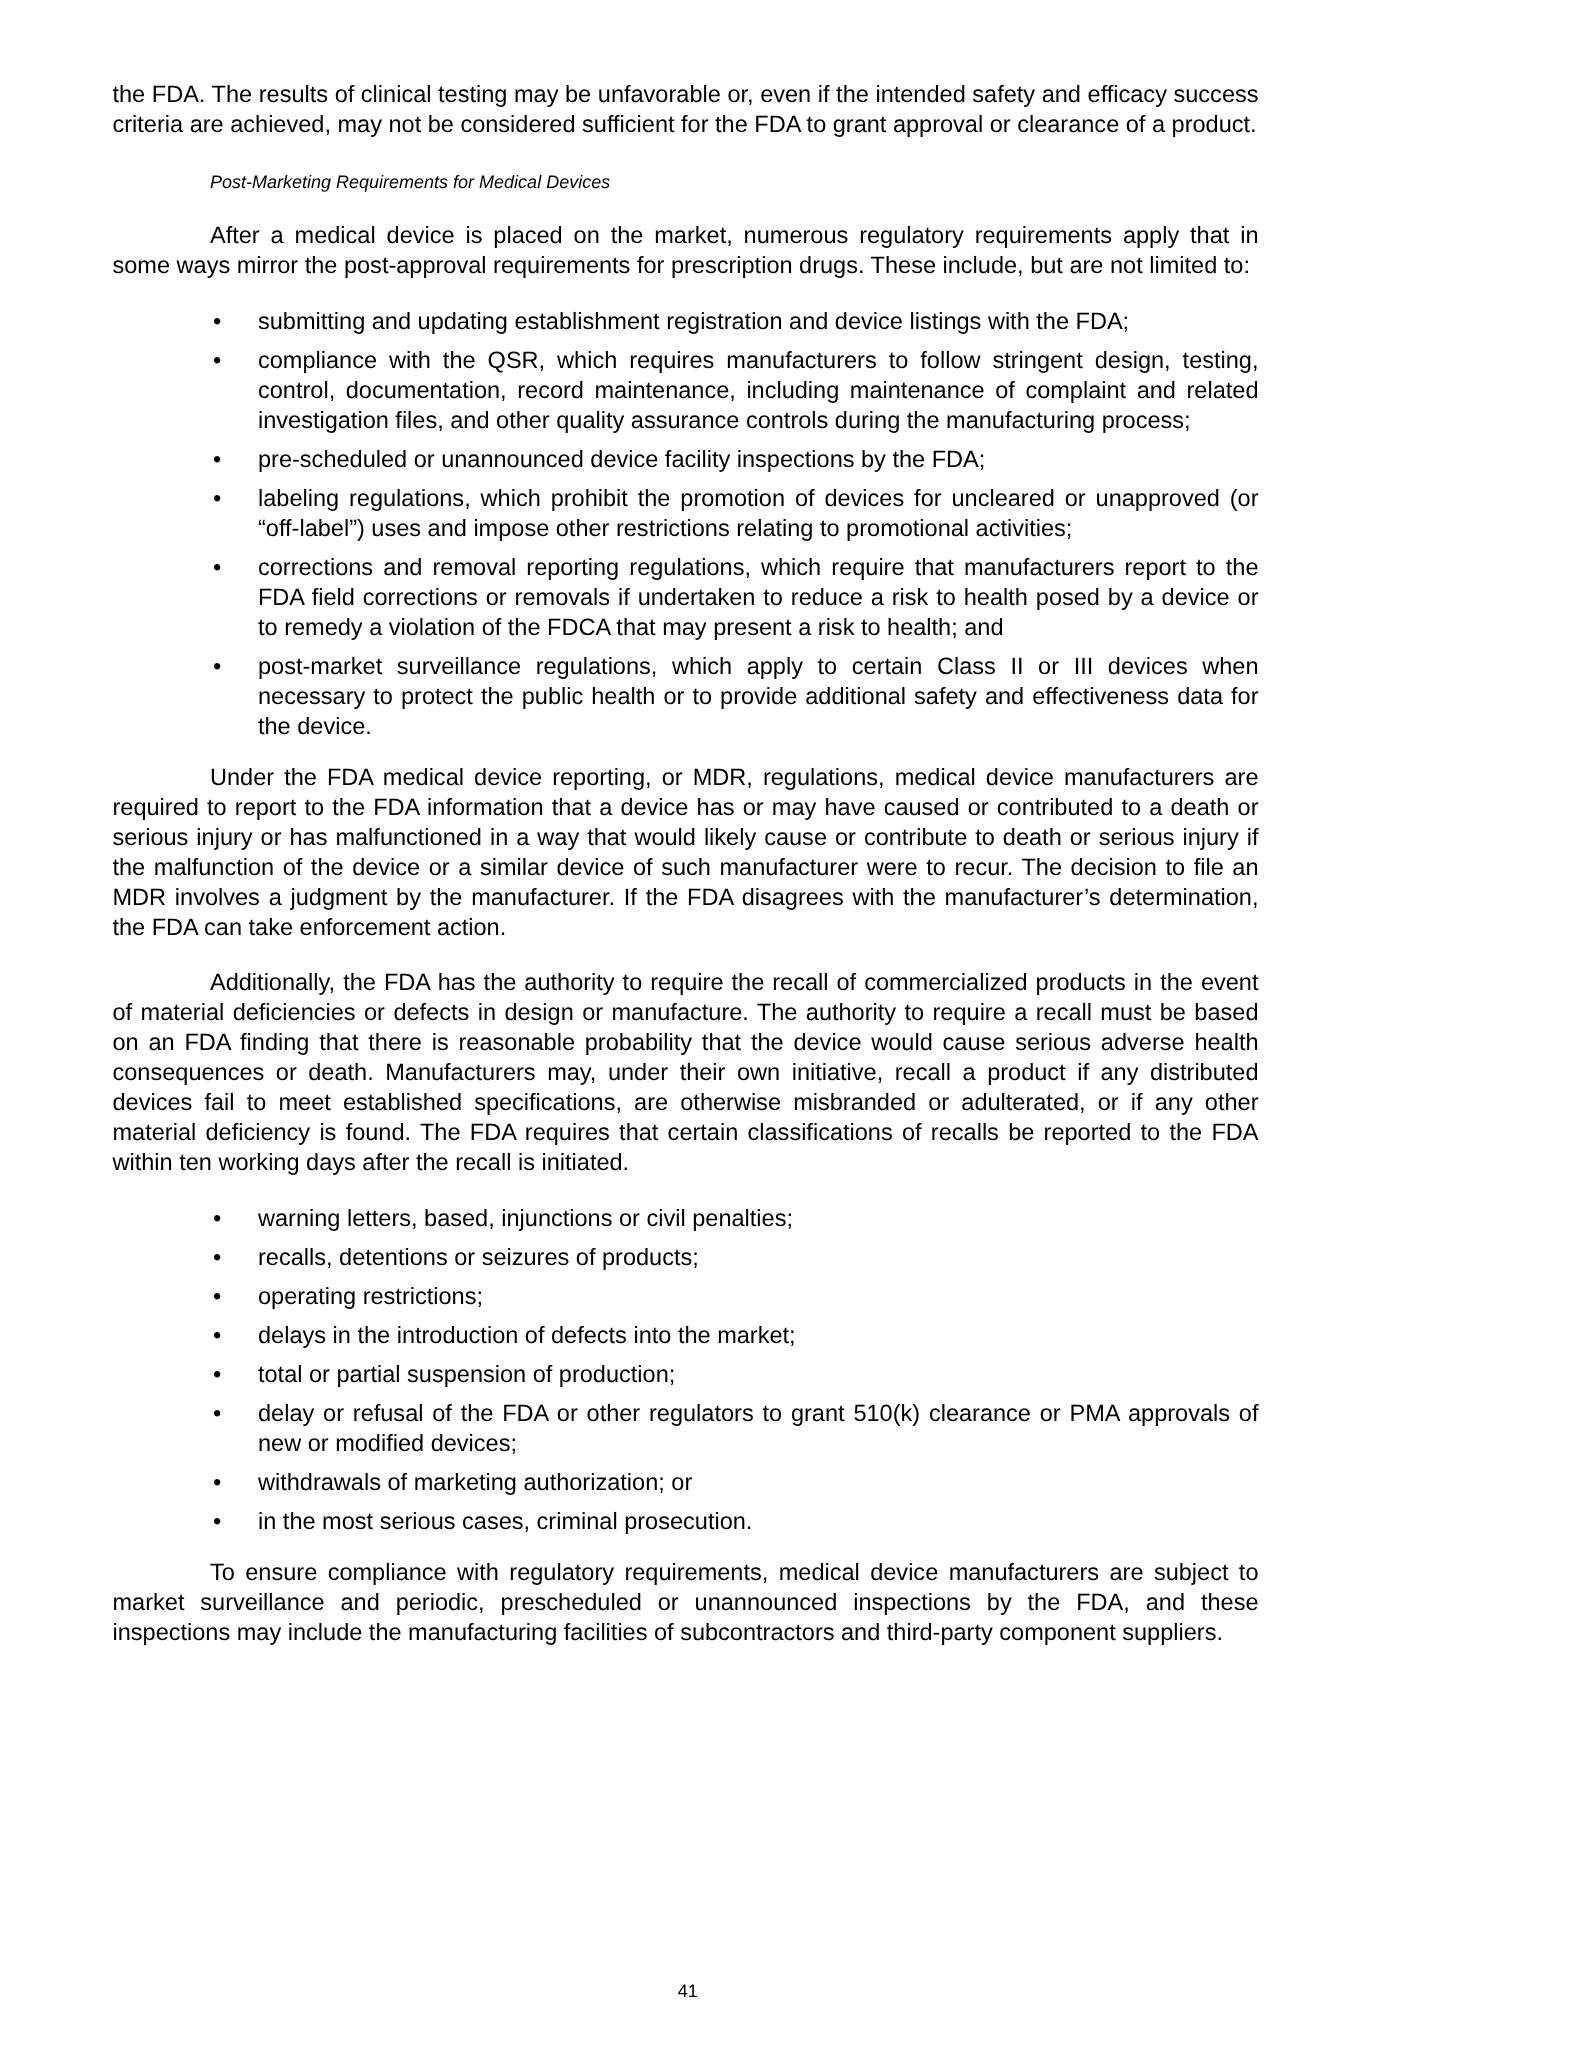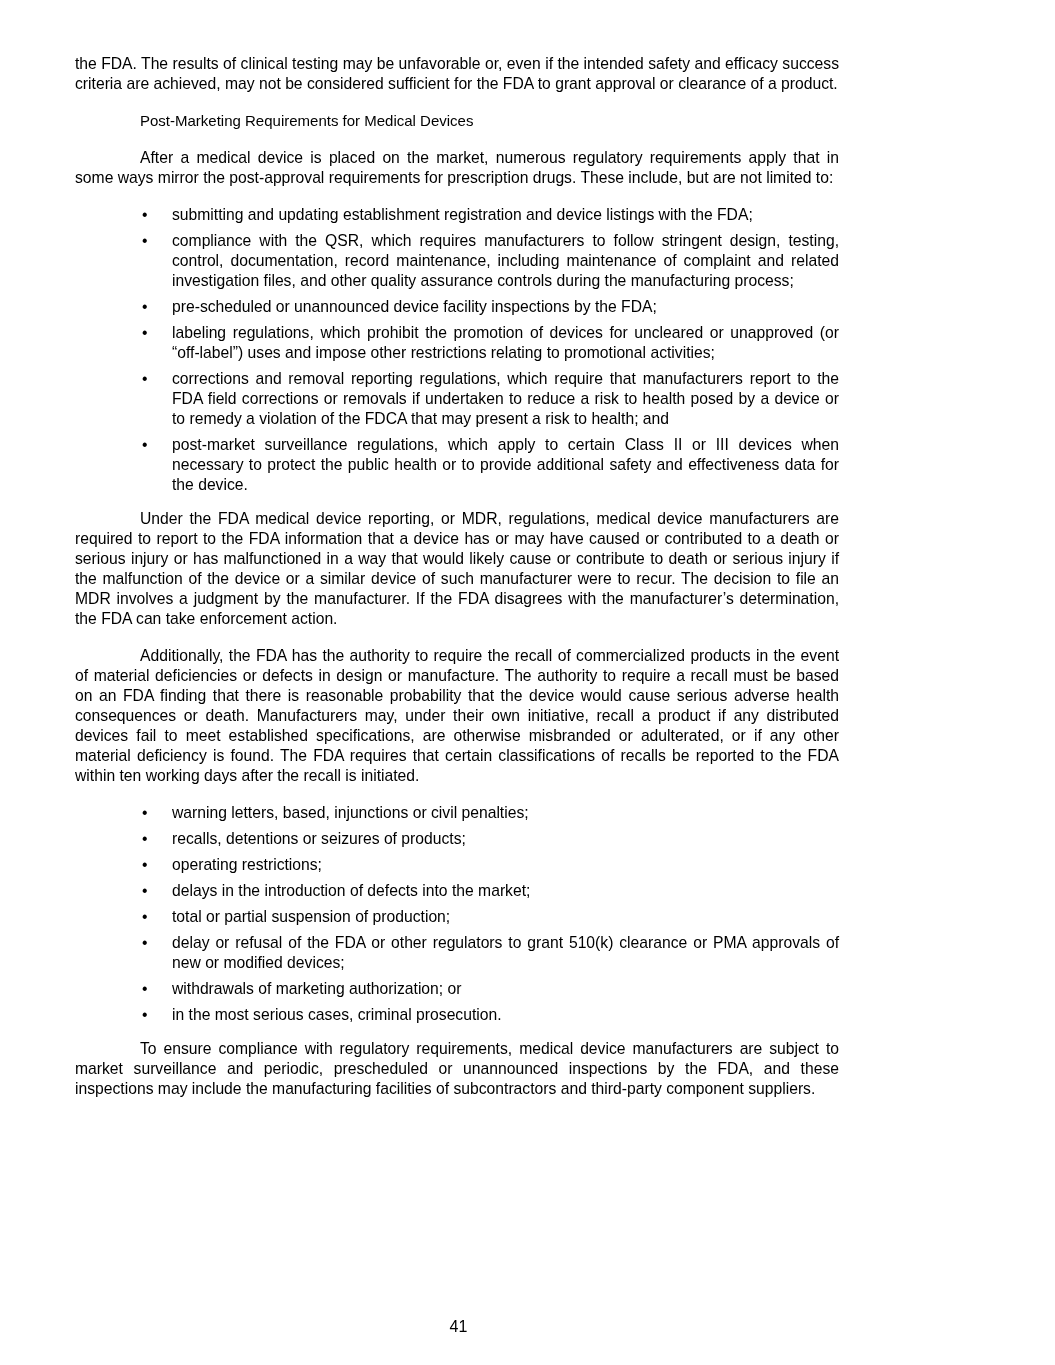--- a/index.html
+++ b/index.html
@@ -24,22 +24,23 @@
   }
   .para {
     margin: 0 0 17px 0;
     text-align: justify;
     text-indent: 65px;
   }
   .para.no-indent {
     text-indent: 0;
   }
   .subheading {
+    font-style: italic;
     font-weight: normal;
-    font-size: 15px;
+    font-size: 12px;
     line-height: 20px;
     margin: 0 0 17px 65px;
     text-align: left;
   }
   ul.bullets {
     list-style: none;
     margin: 0 0 14px 0;
     padding: 0;
   }
   li.bullet-item {
@@ -52,21 +53,21 @@
     position: absolute;
     left: 67px;
     top: 0;
   }
   .page-number {
     position: absolute;
     left: 0;
     right: 0;
     bottom: 28px;
     text-align: center;
-    font-size: 16px;
+    font-size: 12px;
   }
 </style>
 </head>
 <body>
 
 <div class="page">
   <div class="content">
 
     <p class="para no-indent">the FDA. The results of clinical testing may be unfavorable or, even if the intended safety and efficacy success criteria are achieved, may not be considered sufficient for the FDA to grant approval or clearance of a product.</p>
 

